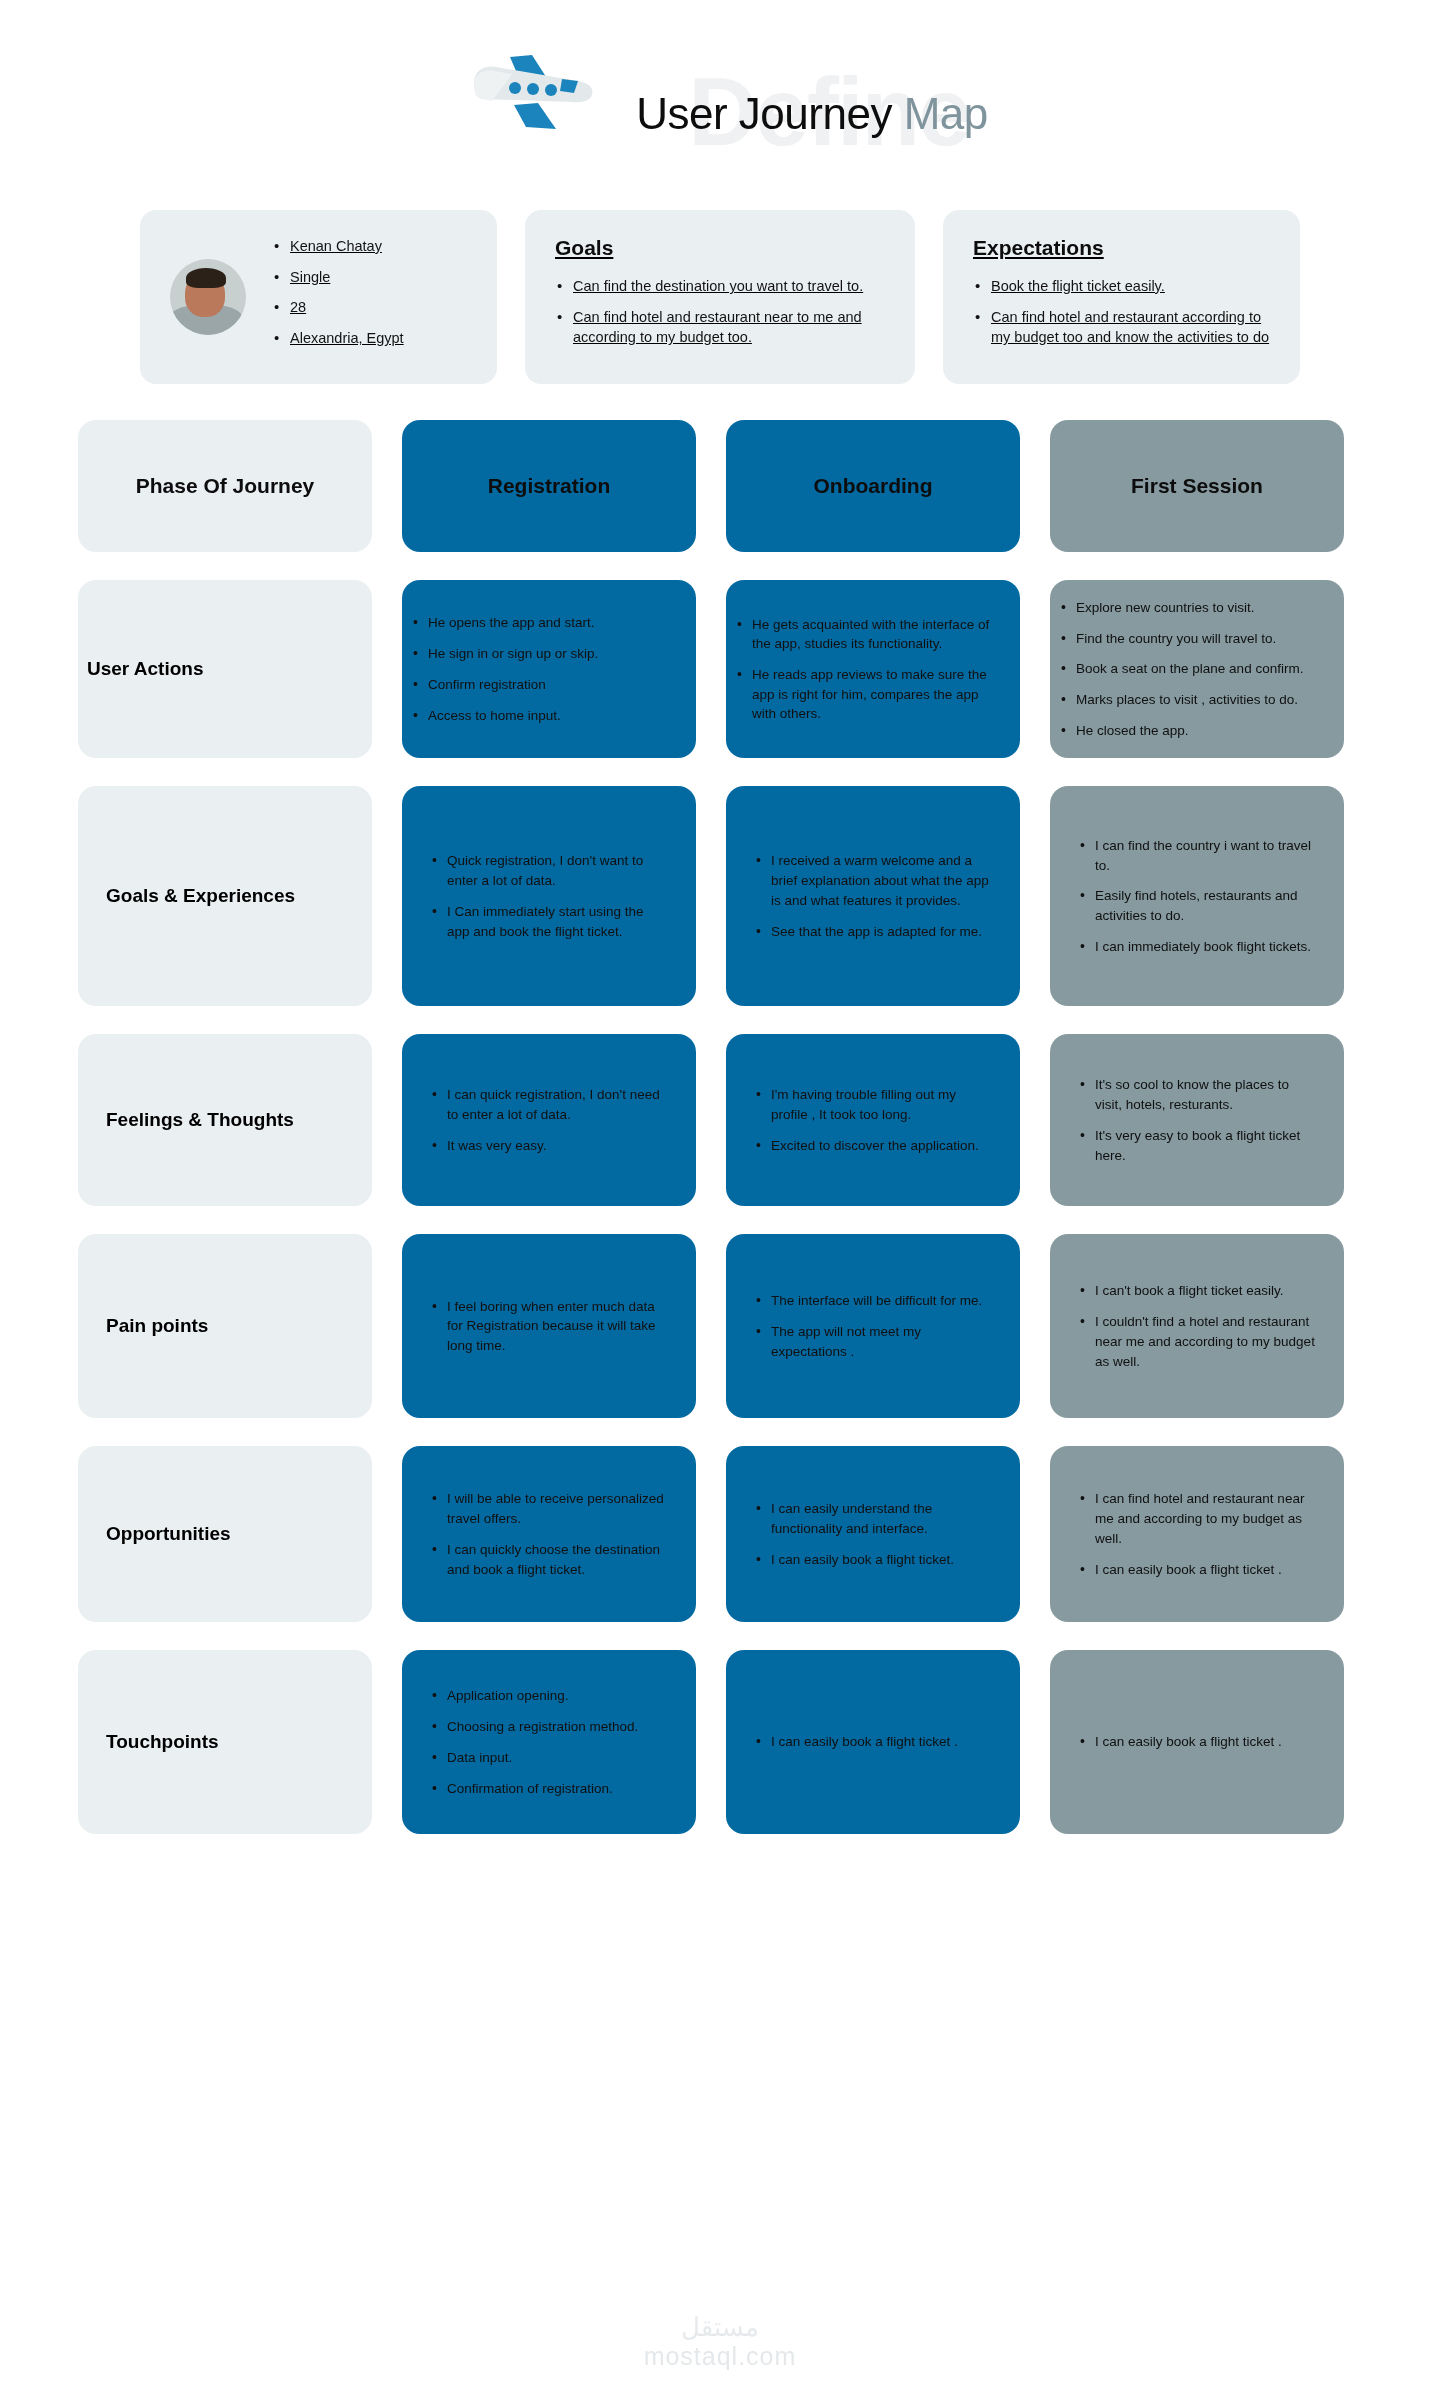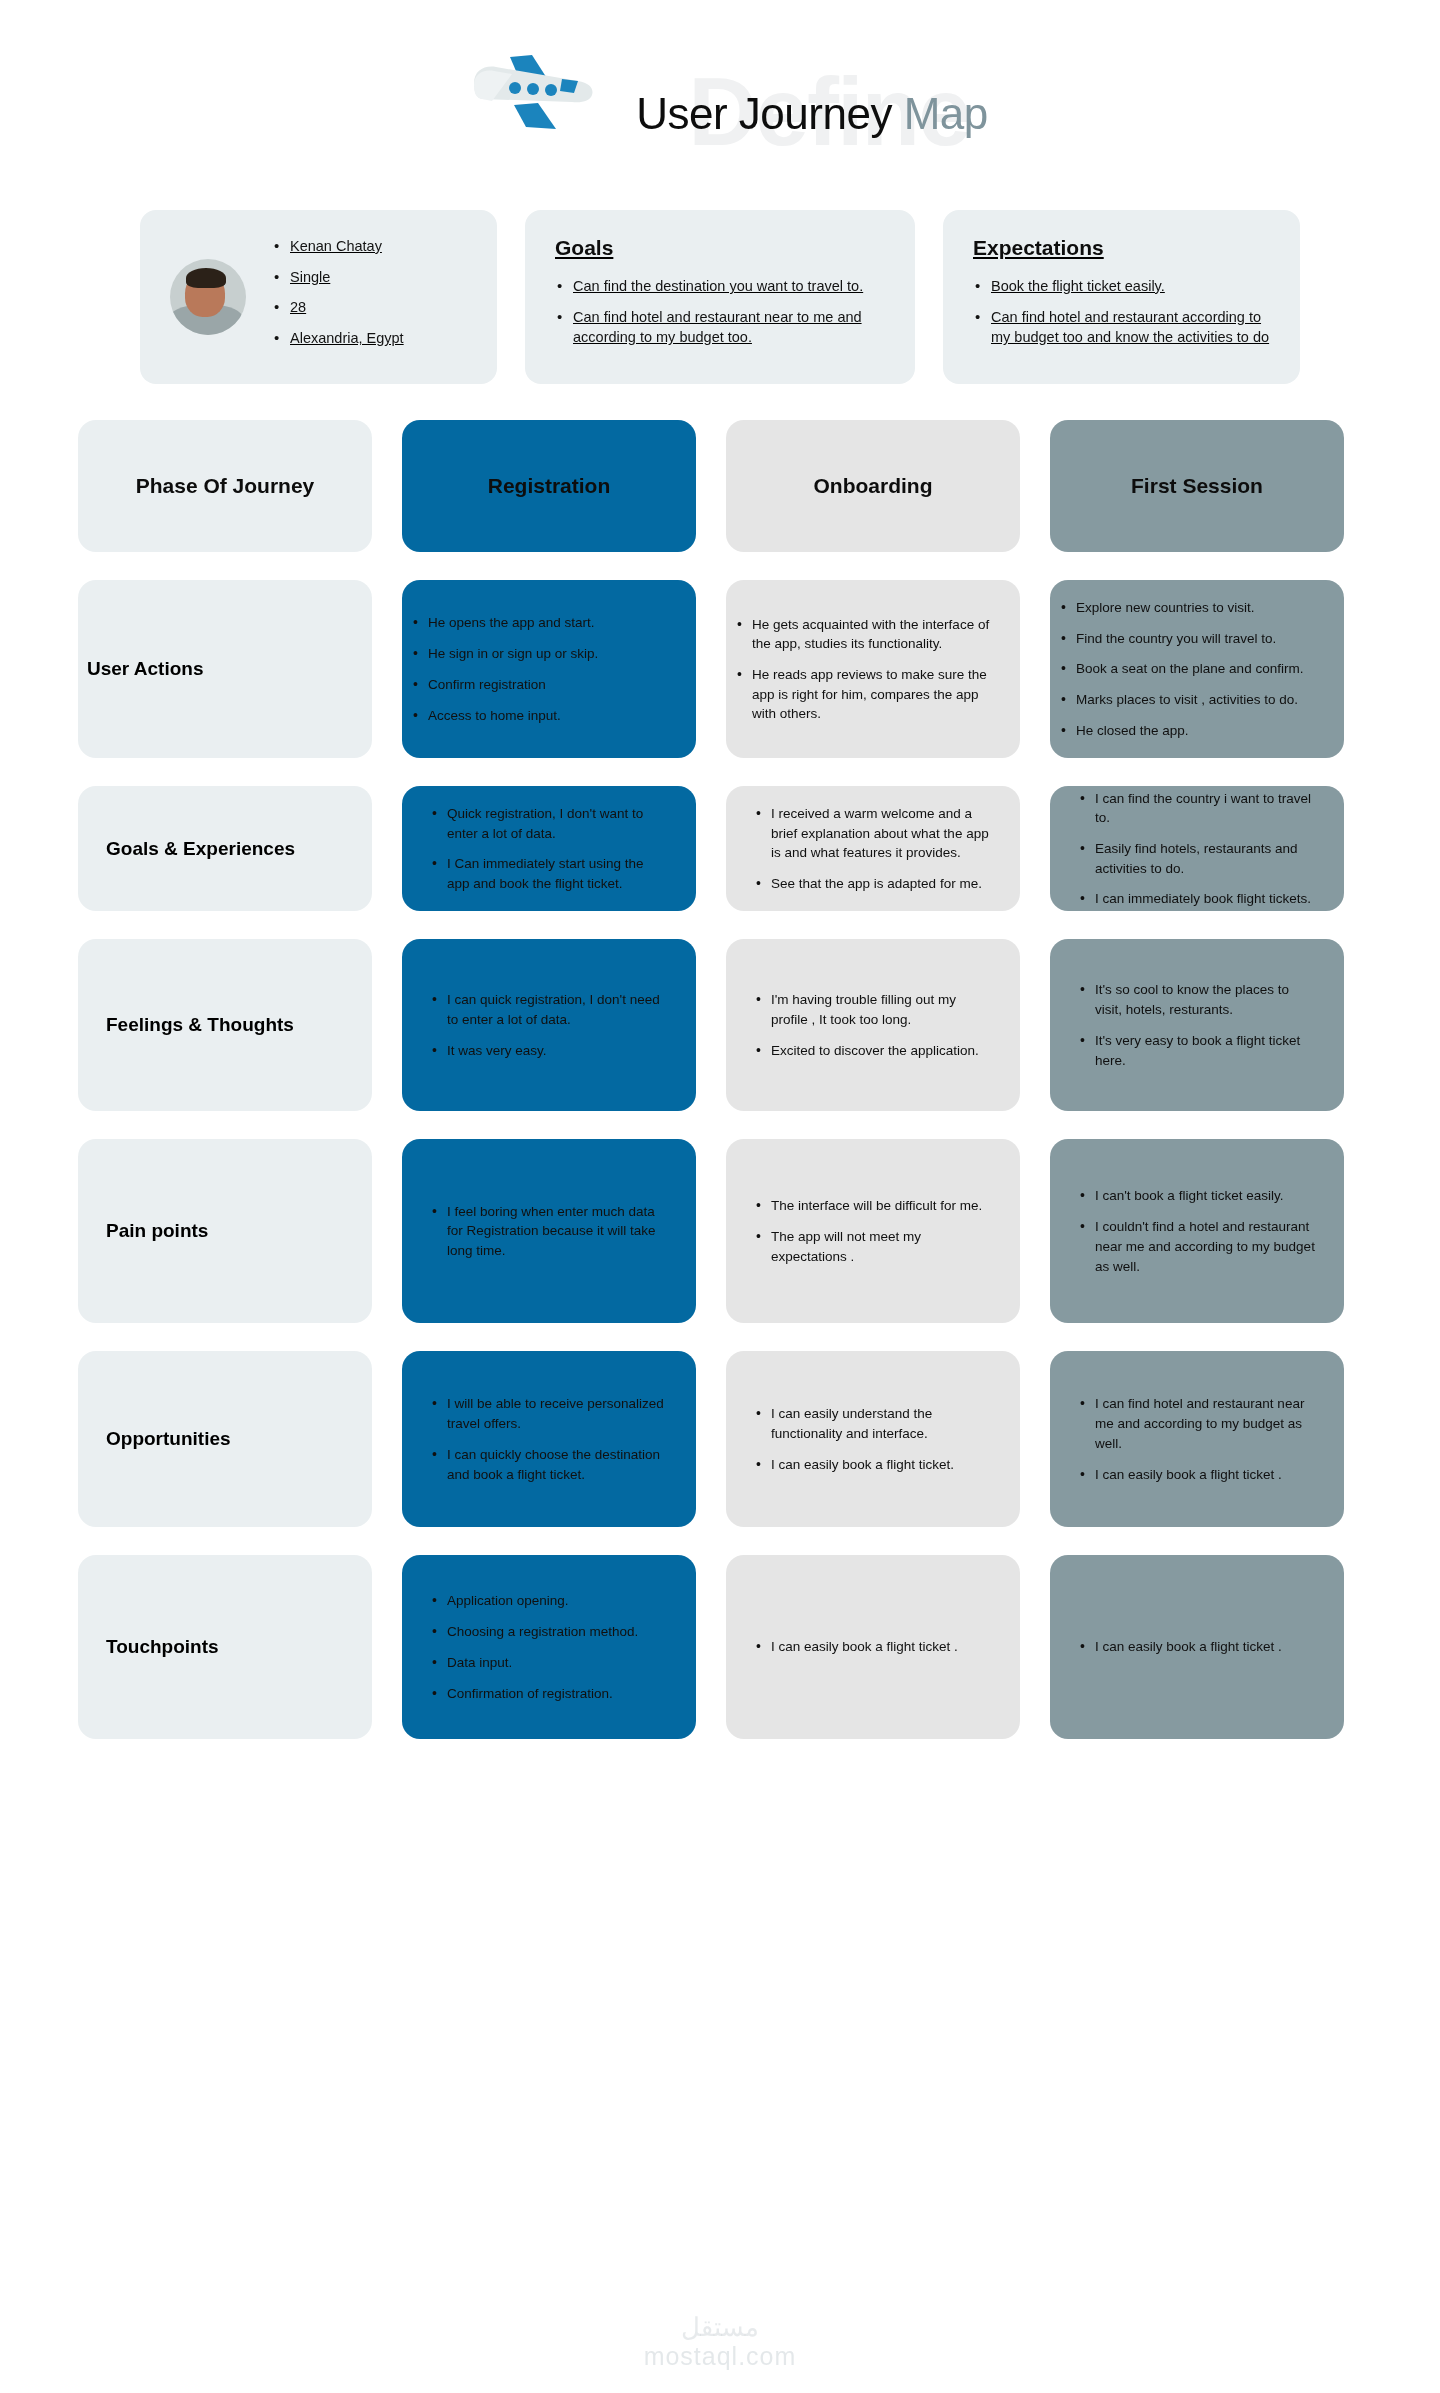--- a/index.html
+++ b/index.html
@@ -152,21 +152,21 @@
     flex-direction: column;
     justify-content: center;
   }
 
   .col-label   { width: 294px; flex: none; }
   .col-phase   { width: 294px; flex: none; }
 
   
   .tint-label  { background: #eaeff1; }
   .tint-1      { background: #0369a1; }
-  .tint-2      { background: #e5e5e5; }
+  .tint-2      { background: #0369a1; }
   .tint-3      { background: #869aa0; }
 
   
   .header-row .cell {
     height: 132px;
     align-items: center;
     justify-content: center;
   }
   .phase-title {
     font-size: 21px;
@@ -198,21 +198,21 @@
   .cell ul.bullets li:last-child { margin-bottom: 0; }
   .cell ul.bullets li::before {
     content: "•";
     position: absolute;
     left: 2px; top: -1px;
     font-size: 14px;
   }
 
   
   .row-h-actions   .cell { height: 178px; padding-left: 9px; }
-  .row-h-goals     .cell { height: 125px; }
+  .row-h-goals     .cell { height: 220px; }
   .row-h-feelings  .cell { height: 172px; }
   .row-h-pain      .cell { height: 184px; }
   .row-h-opps      .cell { height: 176px; }
   .row-h-touch     .cell { height: 184px; }
 
   
   .footer-watermark {
     position: absolute;
     left: 0; right: 0;
     bottom: 22px;

